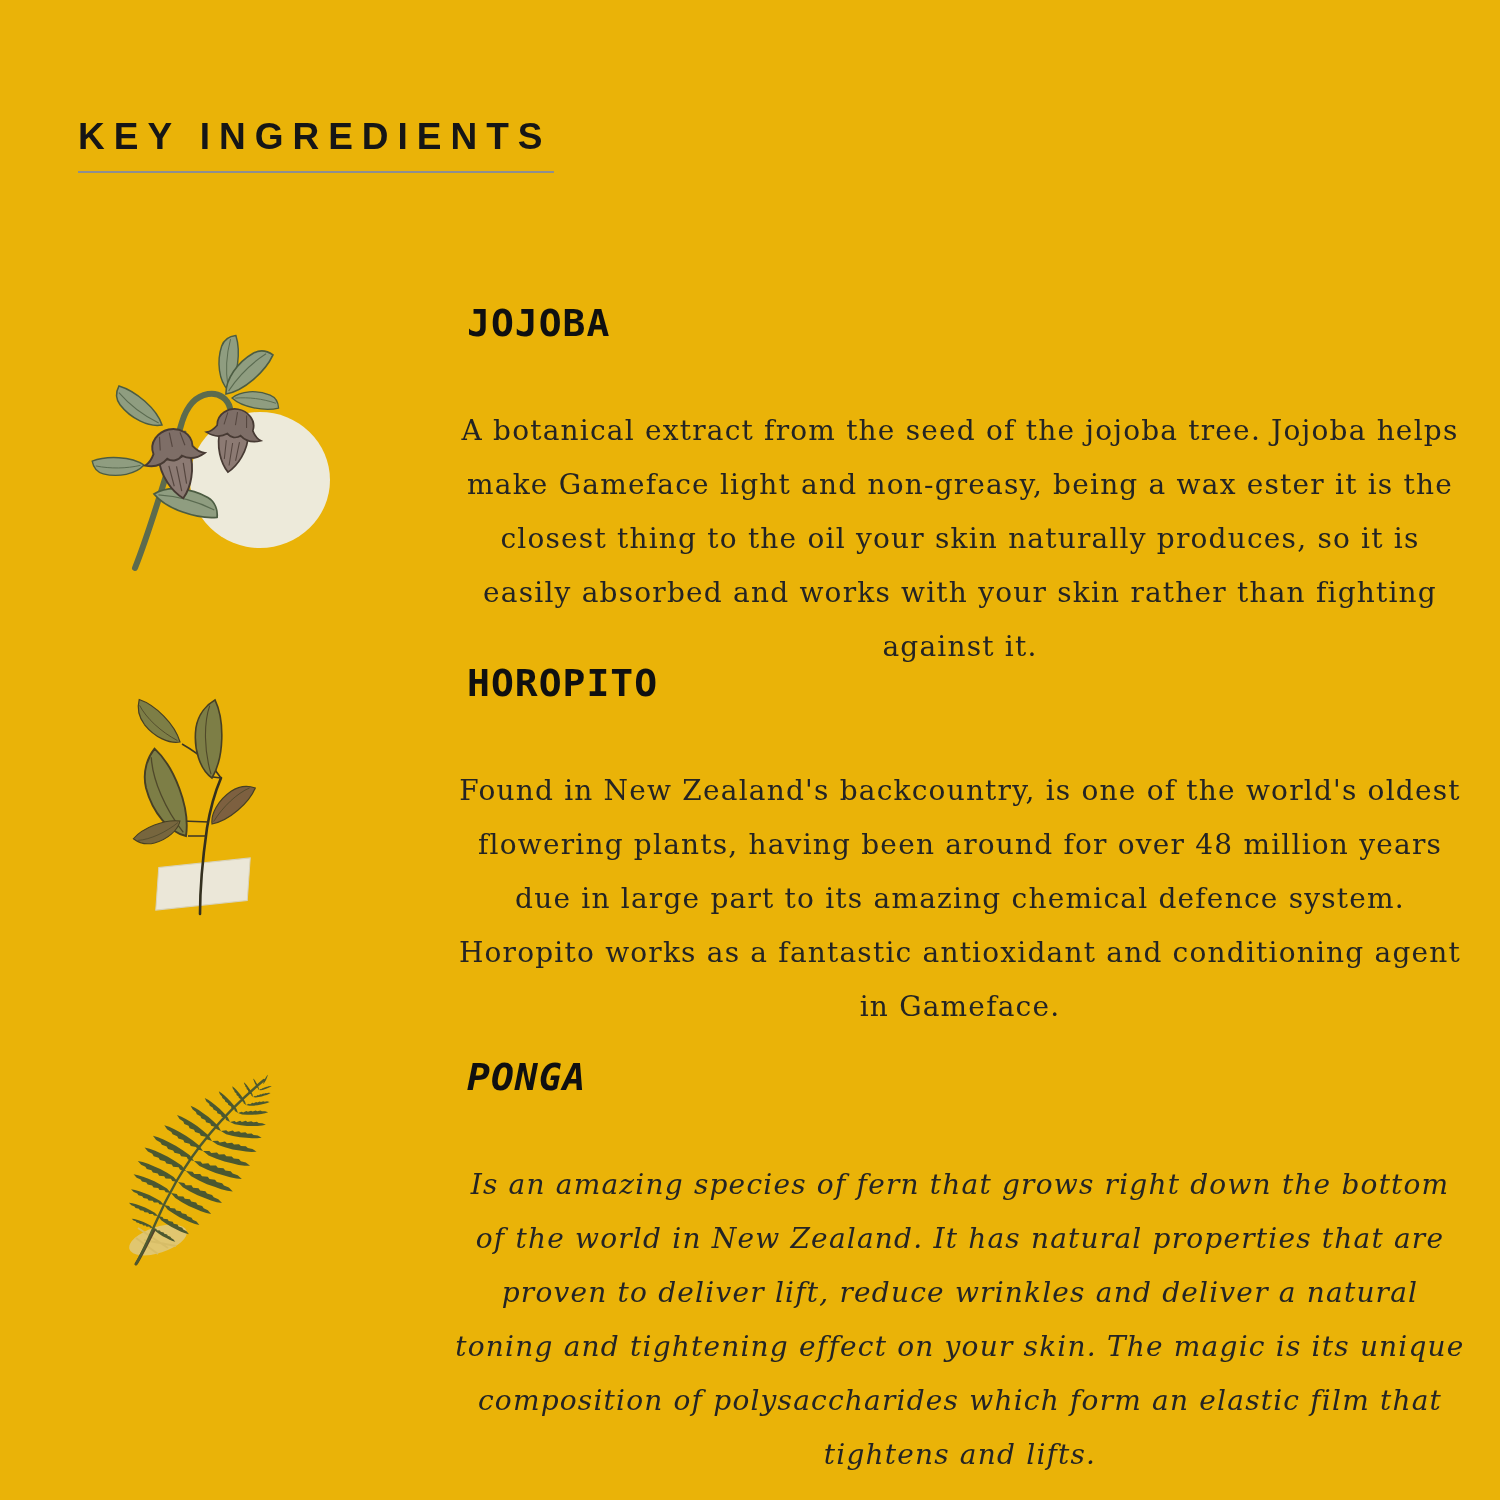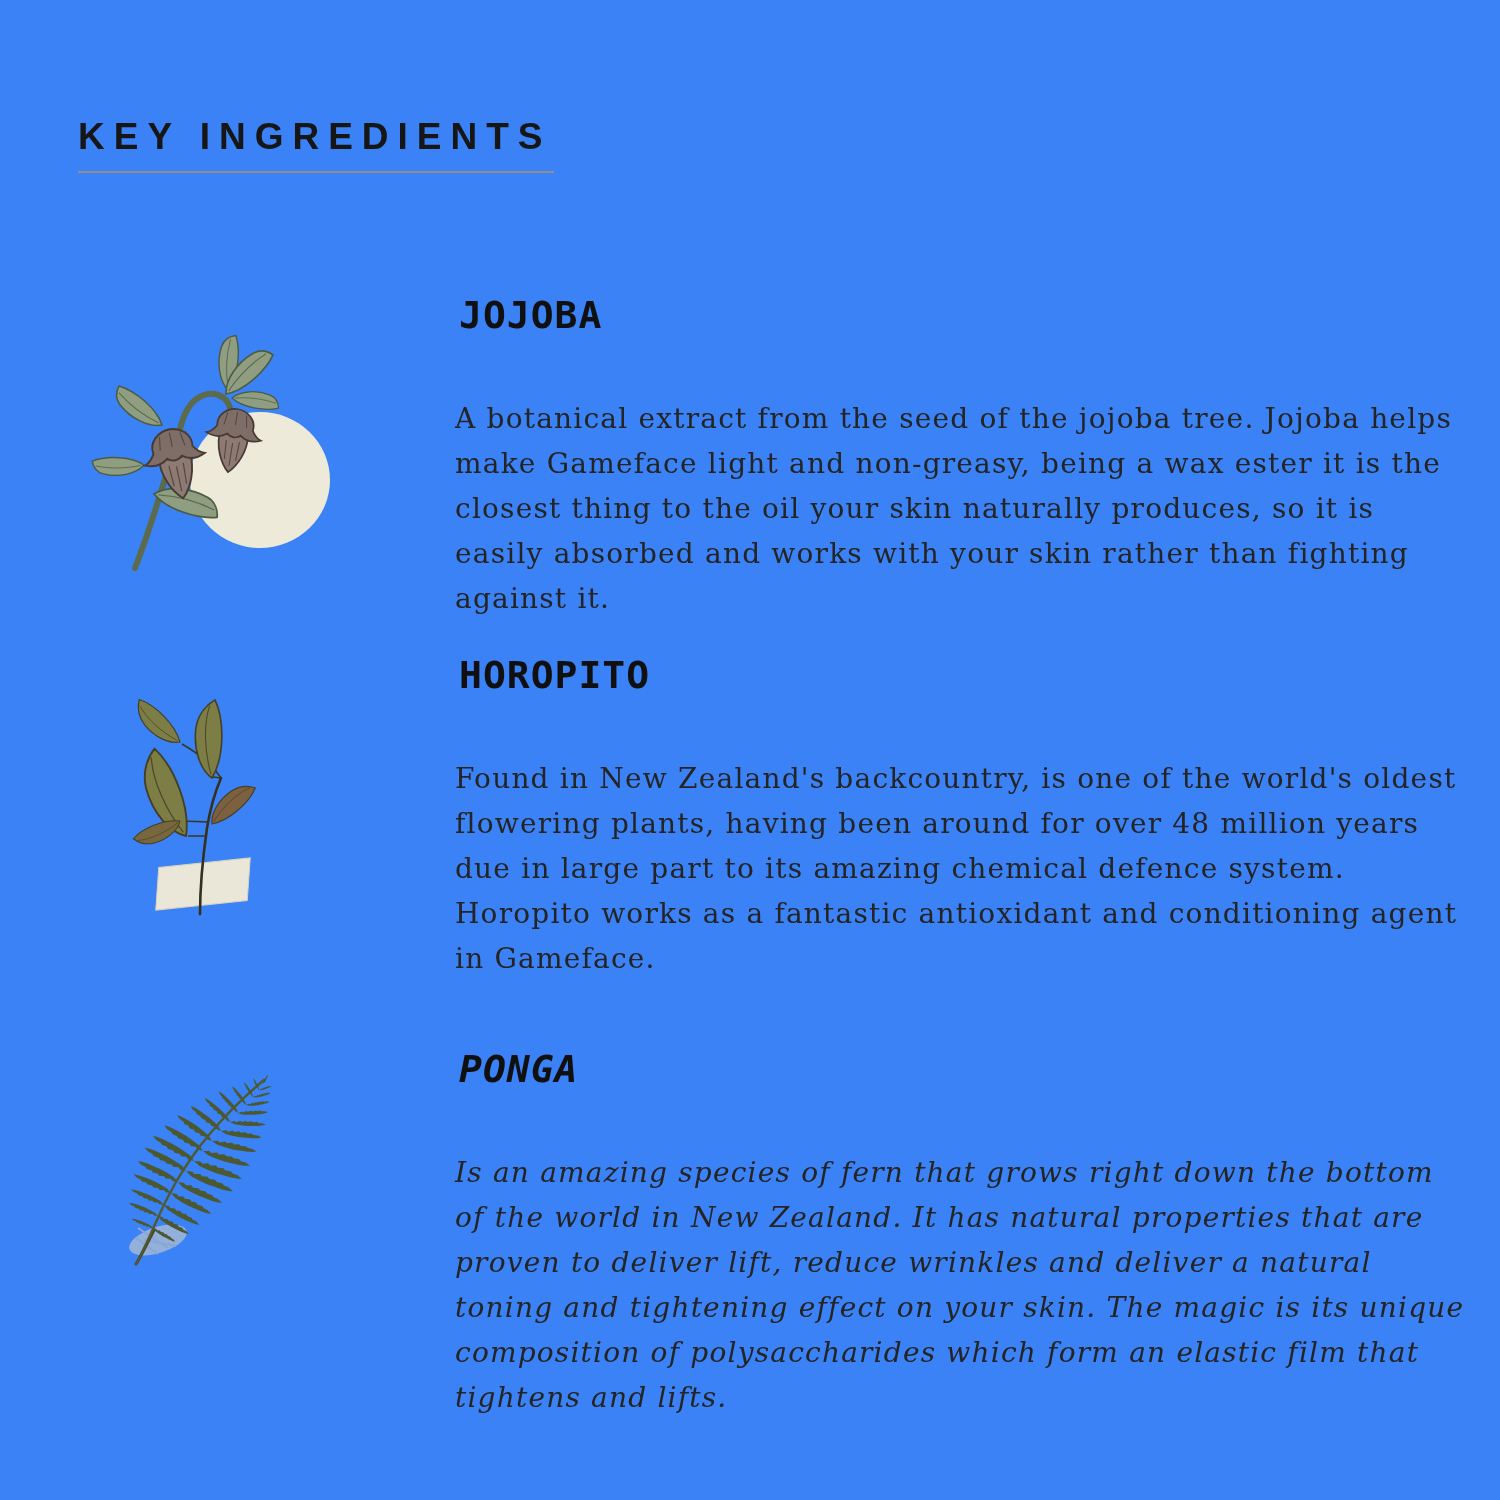--- a/index.html
+++ b/index.html
@@ -1,47 +1,47 @@
 <!DOCTYPE html>
 <html><head>
 <meta charset="utf-8">
 <style>
   html,body{margin:0;padding:0;background:#ffffff;}
   .page{
     position:relative;
     width:1500px;height:1500px;
-    background:#3b82f6;
+    background:#eab308;
     overflow:hidden;
     font-family:"DejaVu Serif",serif;
     color:#262626;
   }
   .page-title{
     position:absolute;left:78px;top:116px;margin:0;
     display:inline-block;
     font-family:"Liberation Sans",sans-serif;
     font-weight:700;font-size:37px;letter-spacing:9px;
     color:#161616;
     border-bottom:2px solid #8f8f8f;
     padding:0 2px 13px 0;
     white-space:nowrap;
   }
   .ingredient{position:absolute;left:0;top:0;width:100%;height:0;}
   .illo{position:absolute;}
   .illo svg{display:block;width:100%;height:100%;}
   .txt{position:absolute;left:455px;width:1010px;}
   .ingredient-heading{
-    margin:4px;
+    margin:12px;
     font-family:"DejaVu Sans Mono","Liberation Mono",monospace;
     font-weight:700;font-size:38px;line-height:38px;
     letter-spacing:1px;color:#101010;
   }
   .ingredient-body{
     margin:62px 0 0 0;
-    font-size:28px;line-height:45px;letter-spacing:1.2px;
-    color:#242424;text-align:left;
+    font-size:28px;line-height:54px;letter-spacing:1.2px;
+    color:#242424;text-align:center;
   }
   
   .jleaf{fill:#8f9d80;stroke:#4c5c42;stroke-width:1.6;}
   .jvein{fill:none;stroke:#5b6b50;stroke-width:1.1;}
   .jstem{fill:none;stroke:#5c6b4e;stroke-width:6;stroke-linecap:round;}
   .jcap{fill:#7e6e67;stroke:#473a33;stroke-width:1.8;}
   .jbody{fill:#8c7a73;stroke:#473a33;stroke-width:1.8;}
   .jhatch{fill:none;stroke:#55463f;stroke-width:1.1;}
   .hleaf{stroke:#463f24;stroke-width:1.3;}
   .hvein{fill:none;stroke:#4f482a;stroke-width:0.9;}

